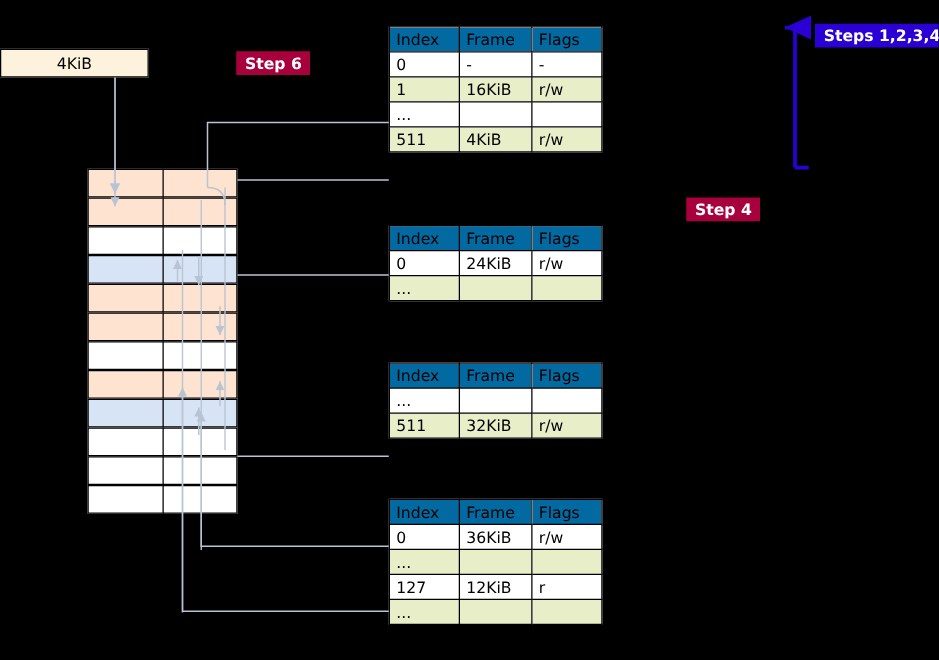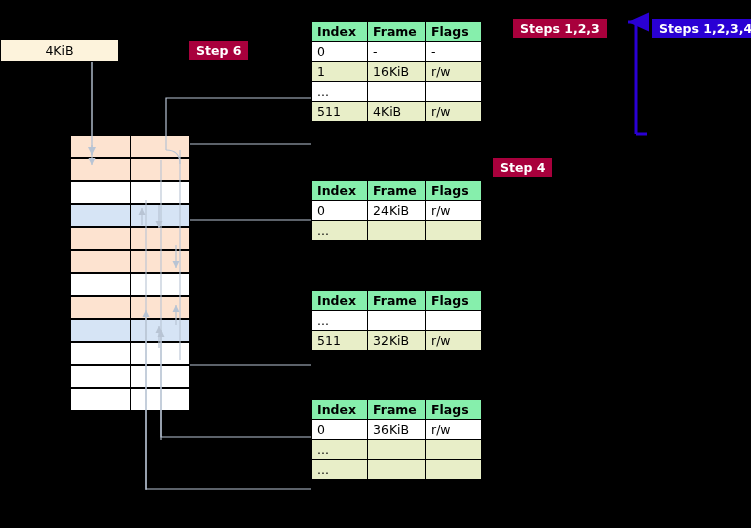--- a/index.html
+++ b/index.html
@@ -55,22 +55,22 @@
     border: 1px solid #000000;
     padding: 2px 5px;
     height: 19px;
     box-sizing: border-box;
     text-align: left;
     font-weight: normal;
     white-space: nowrap;
     overflow: hidden;
   }
   .ptable th {
-    background: #86efac;
-    font-weight: bold;
+    background: #0369a1;
+    font-weight: normal;
   }
   .ptable tr.alt td {
     background: #e8eec8;
   }
   .ptable tr.plain td {
     background: #ffffff;
   }
   .col-index { width: 56px; }
   .col-frame { width: 58px; }
   .col-flags { width: 56px; }
@@ -216,32 +216,36 @@
         <tr class="plain">
           <td class="col-index">0</td>
           <td class="col-frame">36KiB</td>
           <td class="col-flags">r/w</td>
         </tr>
         <tr class="alt">
           <td class="col-index">...</td>
           <td class="col-frame"></td>
           <td class="col-flags"></td>
         </tr>
+        <tr class="plain">
+          <td class="col-index">127</td>
+          <td class="col-frame">12KiB</td>
+          <td class="col-flags">r</td>
+        </tr>
         <tr class="alt">
           <td class="col-index">...</td>
           <td class="col-frame"></td>
           <td class="col-flags"></td>
         </tr>
       </tbody>
     </table>
 
   <div class="step-label" id="lbl-step0" style="left:189px; top:41px; background:#a8003c;">Step 6</div>
-  <div class="step-label" id="lbl-steps123" style="left:513px; top:19px; background:#a8003c;">Steps 1,2,3</div>
   <div class="step-label" id="lbl-steps1234" style="left:652px; top:19px; background:#2a00d4;">Steps 1,2,3,4</div>
-  <div class="step-label" id="lbl-step4" style="left:493px; top:158px; background:#a8003c;">Step 4</div>
+  <div class="step-label" id="lbl-step4" style="left:549px; top:158px; background:#a8003c;">Step 4</div>
 
   <svg class="overlay" viewBox="0 0 751 528">
     <defs>
       <marker id="ah-gray" markerWidth="8" markerHeight="8" refX="6" refY="3" orient="auto">
         <path d="M0,0 L6,3 L0,6 z" fill="#b8c4d4"></path>
       </marker>
       <marker id="ah-gray-up" markerWidth="8" markerHeight="8" refX="6" refY="3" orient="auto">
         <path d="M0,0 L6,3 L0,6 z" fill="#b8c4d4"></path>
       </marker>
       <marker id="ah-blue" markerWidth="9" markerHeight="9" refX="7" refY="3.2" orient="auto">

